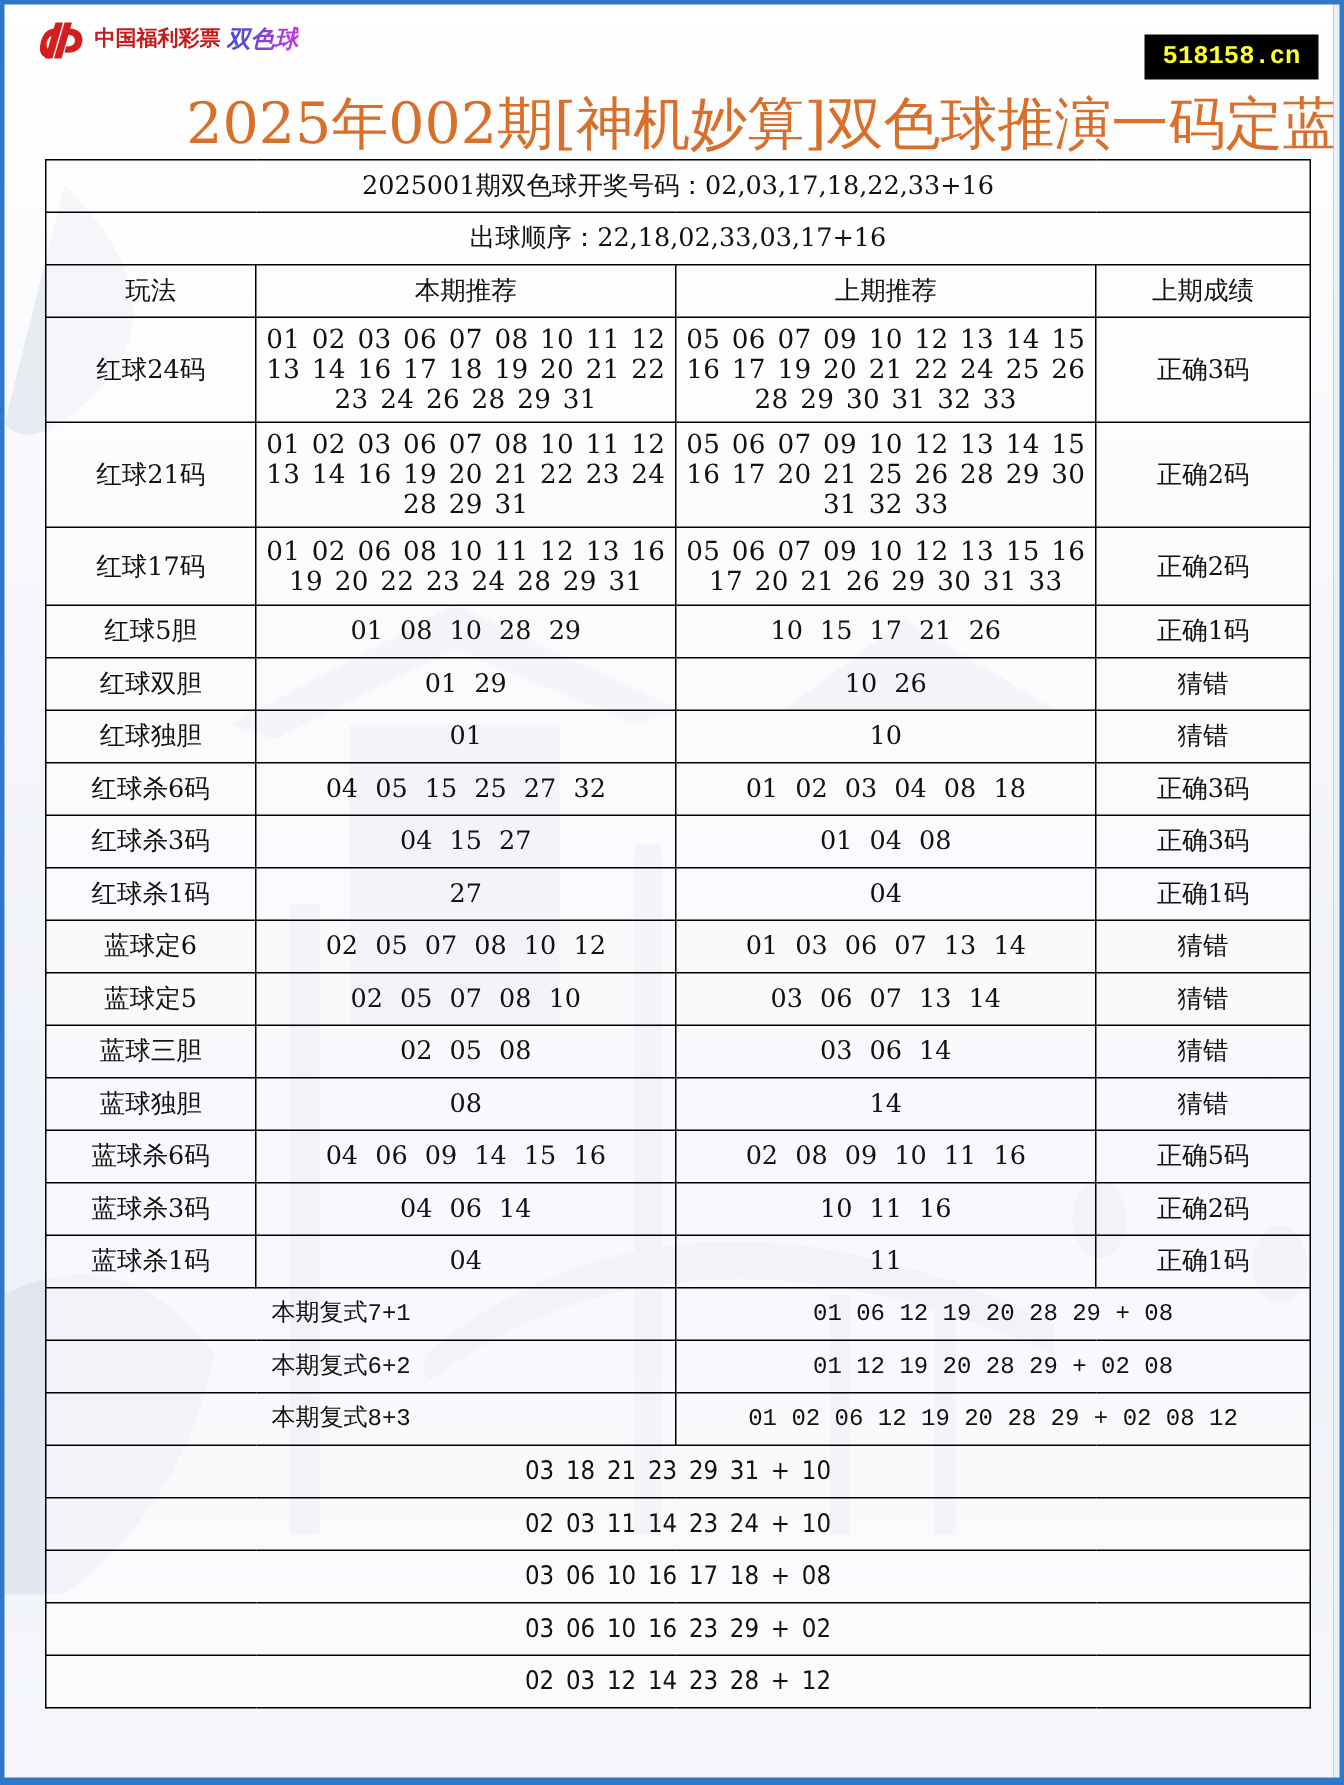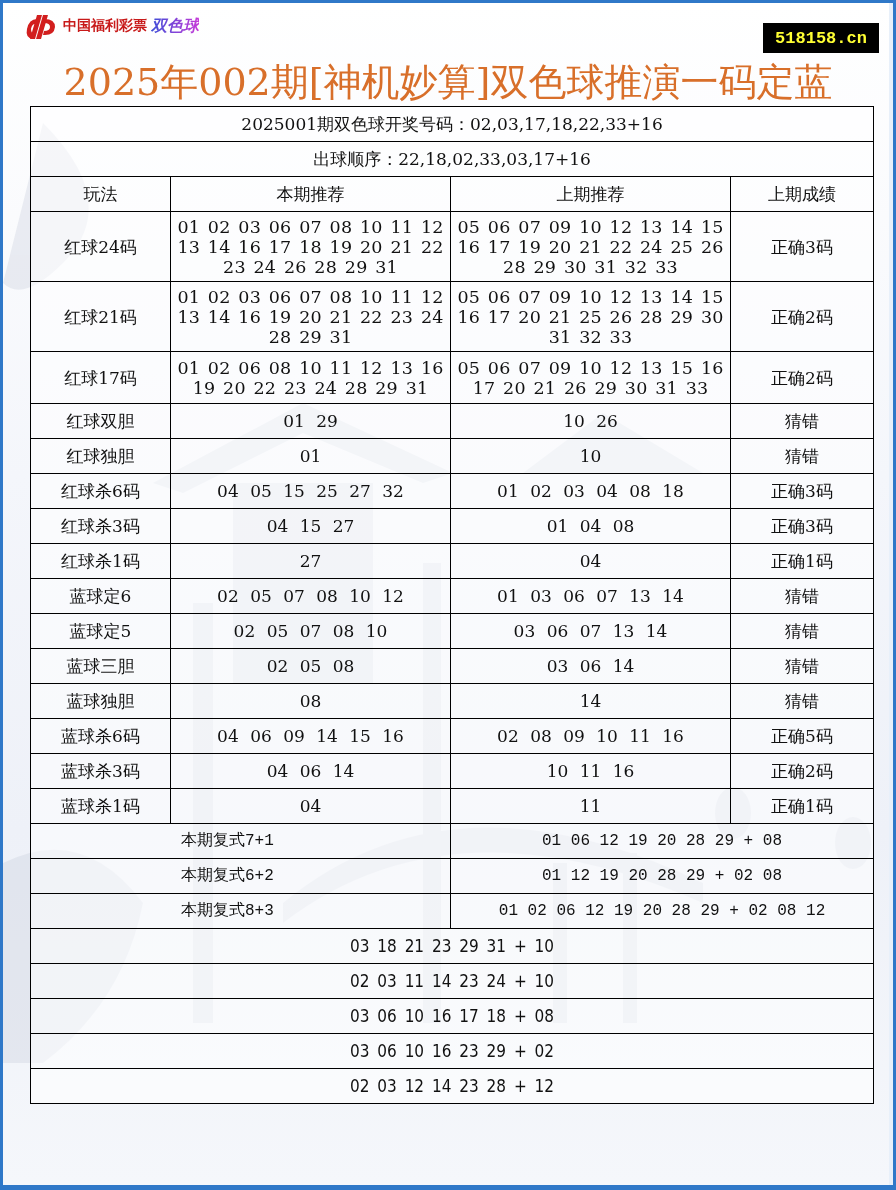--- a/index.html
+++ b/index.html
@@ -32,21 +32,21 @@
     background:linear-gradient(90deg,#3d4ed8,#c63ad8);
     -webkit-background-clip:text; background-clip:text; color:transparent;
   }
   .site-badge {
     position:absolute; left:760px; top:20px; width:116px; height:30px;
     background:#000; color:#ffff33;
     font-family:Liberation Mono, monospace; font-weight:bold; font-size:17px;
     display:flex; align-items:center; justify-content:center;
   }
   .title {
-    position:absolute; left:0; top:55px; width:890px; text-align:center;
+    position:absolute; left:0; top:55px; width:890px; text-align:right;
     font-family:"DejaVu Serif", serif; font-size:38px; color:#d86f2a;
     letter-spacing:0px; line-height:48px;
     text-shadow:0 0 1px #fff;
   }
   table.main {
     position:absolute; left:27px; top:103px; width:843px;
     border-collapse:collapse; table-layout:fixed;
     font-family:"DejaVu Serif", serif; font-size:17px; color:#111;padding-left:34px;
   }
   table.main td {
@@ -153,20 +153,26 @@
             <div>19 20 22 23 24 28 29 31</div>
           </td>
         <td class="multi">
             <div>05 06 07 09 10 12 13 15 16</div>
             <div>17 20 21 26 29 30 31 33</div>
           </td>
         <td>正确2码</td>
       </tr>
 
       <tr>
+          <td>红球5胆</td>
+          <td class="nums">01 08 10 28 29</td>
+          <td class="nums">10 15 17 21 26</td>
+          <td>正确1码</td>
+        </tr>
+      <tr>
           <td>红球双胆</td>
           <td class="nums">01 29</td>
           <td class="nums">10 26</td>
           <td>猜错</td>
         </tr>
       <tr>
           <td>红球独胆</td>
           <td class="nums">01</td>
           <td class="nums">10</td>
           <td>猜错</td>

